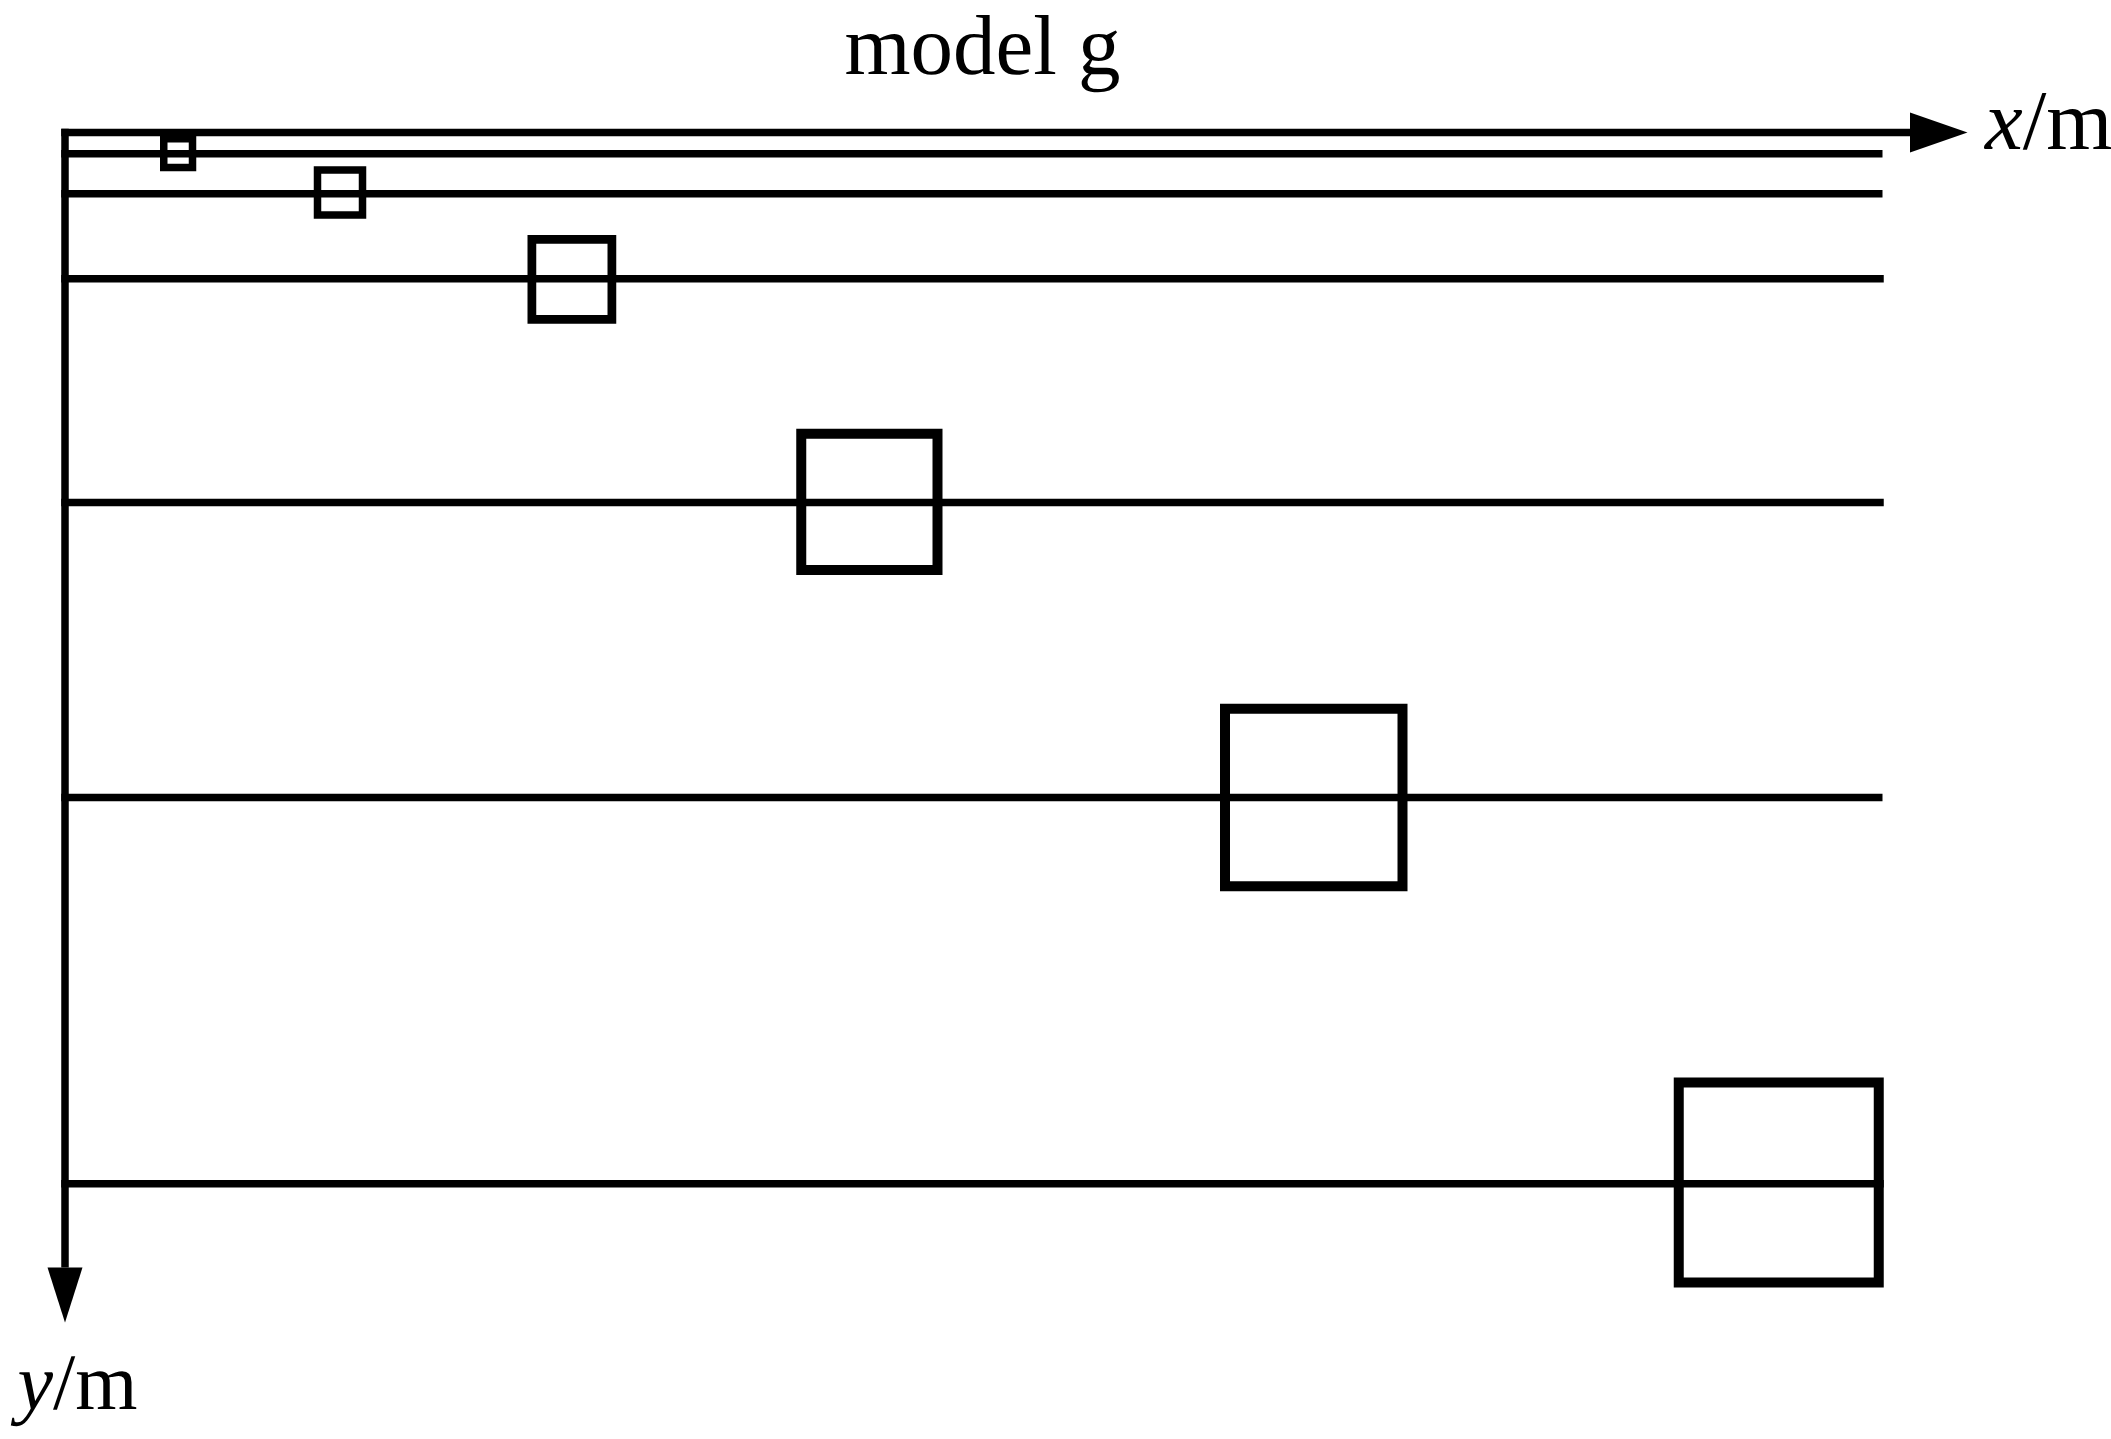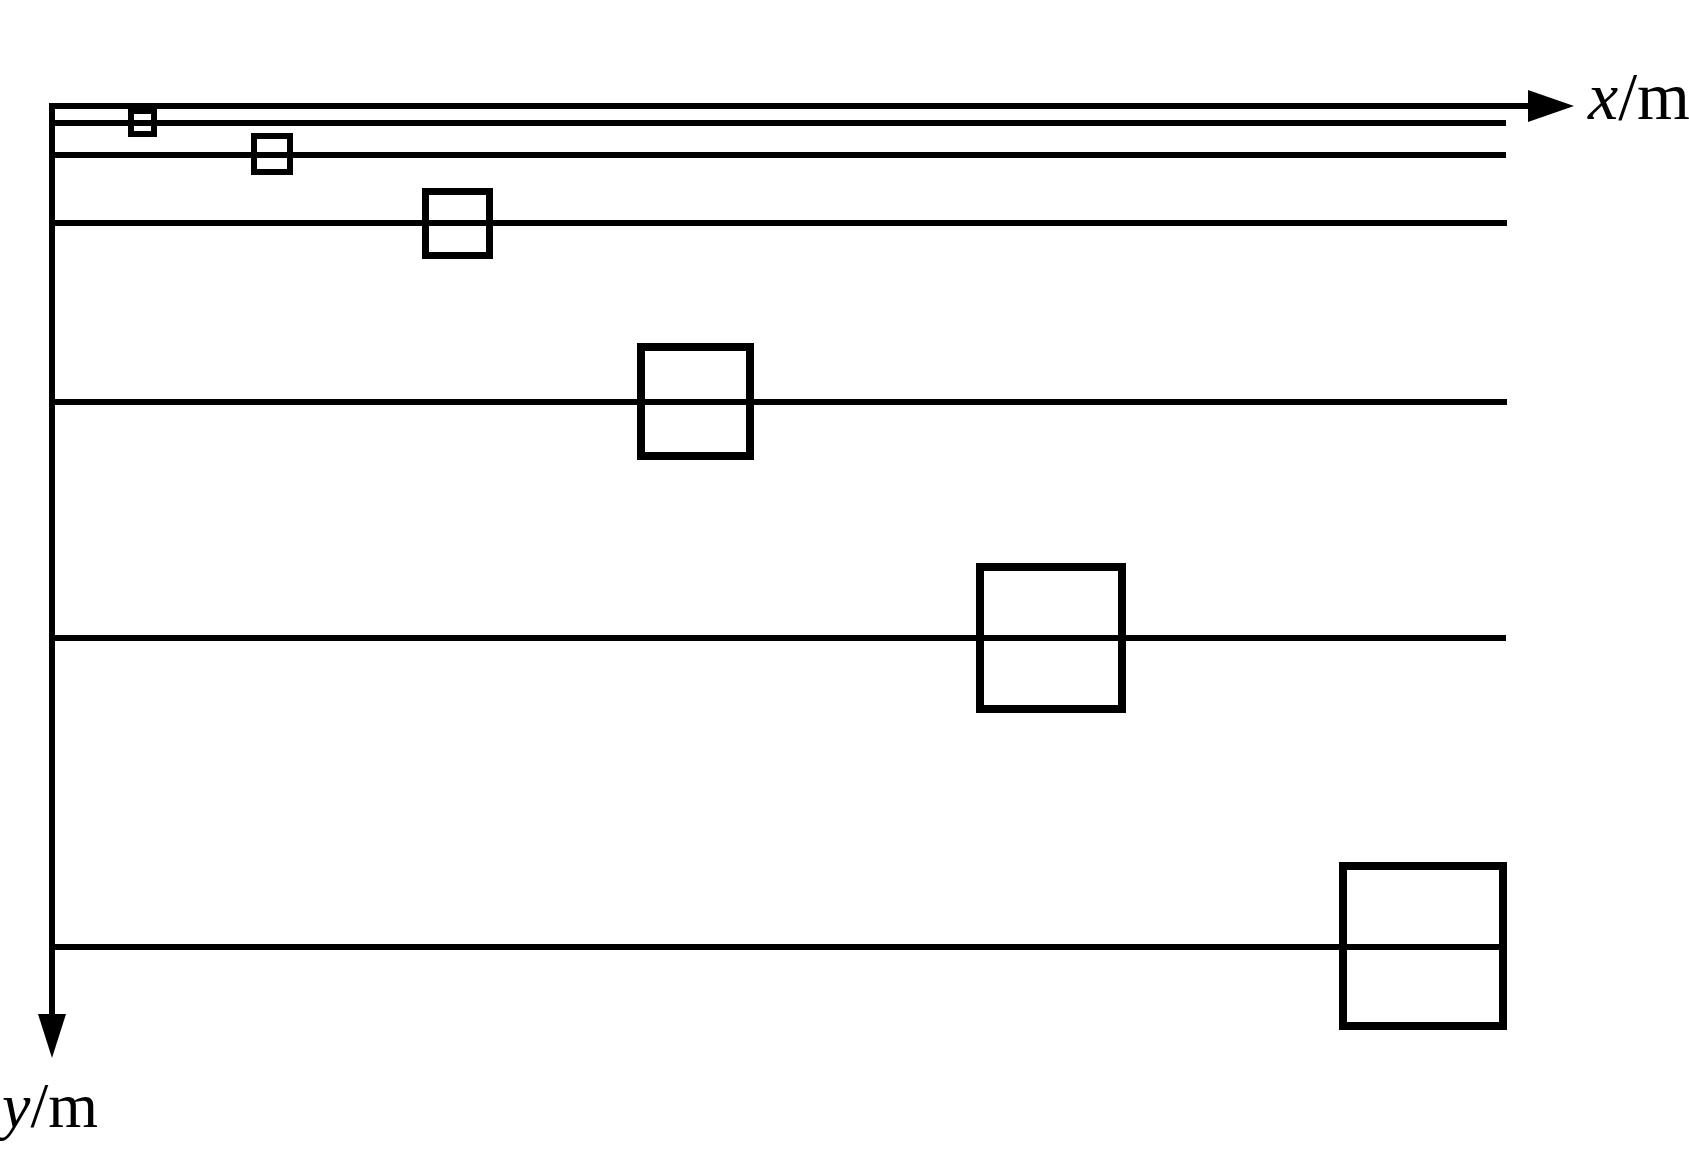--- a/index.html
+++ b/index.html
@@ -39,30 +39,31 @@
     line-height: 1;
     white-space: nowrap;
     transform: translateX(-50%);
   }
 </style>
 </head>
 <body>
 
 <div class="canvas" style="width: 1689px; height: 1151px; background: rgb(255, 255, 255);">
 
+  <div class="fig-title" style="left: 786px; top: 2px; font-size: 68px;">model g</div>
 
   <div class="hline" style="left: 49px; top: 103px; width: 1479px; height: 6px; background: rgb(0, 0, 0);"></div>
   <div class="arrow" style="left: 1528px; top: 90px; border-top: 16px solid transparent; border-bottom: 16px solid transparent; border-left: 46px solid rgb(0, 0, 0);"></div>
   <div class="axis-label" style="left: 1588px; top: 62px; font-size: 68px;">
     <span class="var">x</span><span>/m</span>
   </div>
 
   <div class="vline" style="left: 49px; top: 103px; width: 6px; height: 911px; background: rgb(0, 0, 0);"></div>
   <div class="arrow" style="left: 38px; top: 1014px; border-left: 14px solid transparent; border-right: 14px solid transparent; border-top: 44px solid rgb(0, 0, 0);"></div>
-  <div class="axis-label" style="left: 2px; top: 1074px; font-size: 64px; text-align: right;">
+  <div class="axis-label" style="left: 14px; top: 1074px; font-size: 64px; text-align: right;">
     <span class="var">y</span><span>/m</span>
   </div>
 
   <div>
       <div class="hline" style="left: 49px; top: 120px; width: 1457px; height: 6px; background: rgb(0, 0, 0);"></div>
       <div class="hline" style="left: 49px; top: 152px; width: 1457px; height: 6px; background: rgb(0, 0, 0);"></div>
       <div class="hline" style="left: 49px; top: 220px; width: 1458px; height: 6px; background: rgb(0, 0, 0);"></div>
       <div class="hline" style="left: 49px; top: 399px; width: 1458px; height: 6px; background: rgb(0, 0, 0);"></div>
       <div class="hline" style="left: 49px; top: 635px; width: 1457px; height: 6px; background: rgb(0, 0, 0);"></div>
       <div class="hline" style="left: 49px; top: 944px; width: 1458px; height: 6px; background: rgb(0, 0, 0);"></div>

